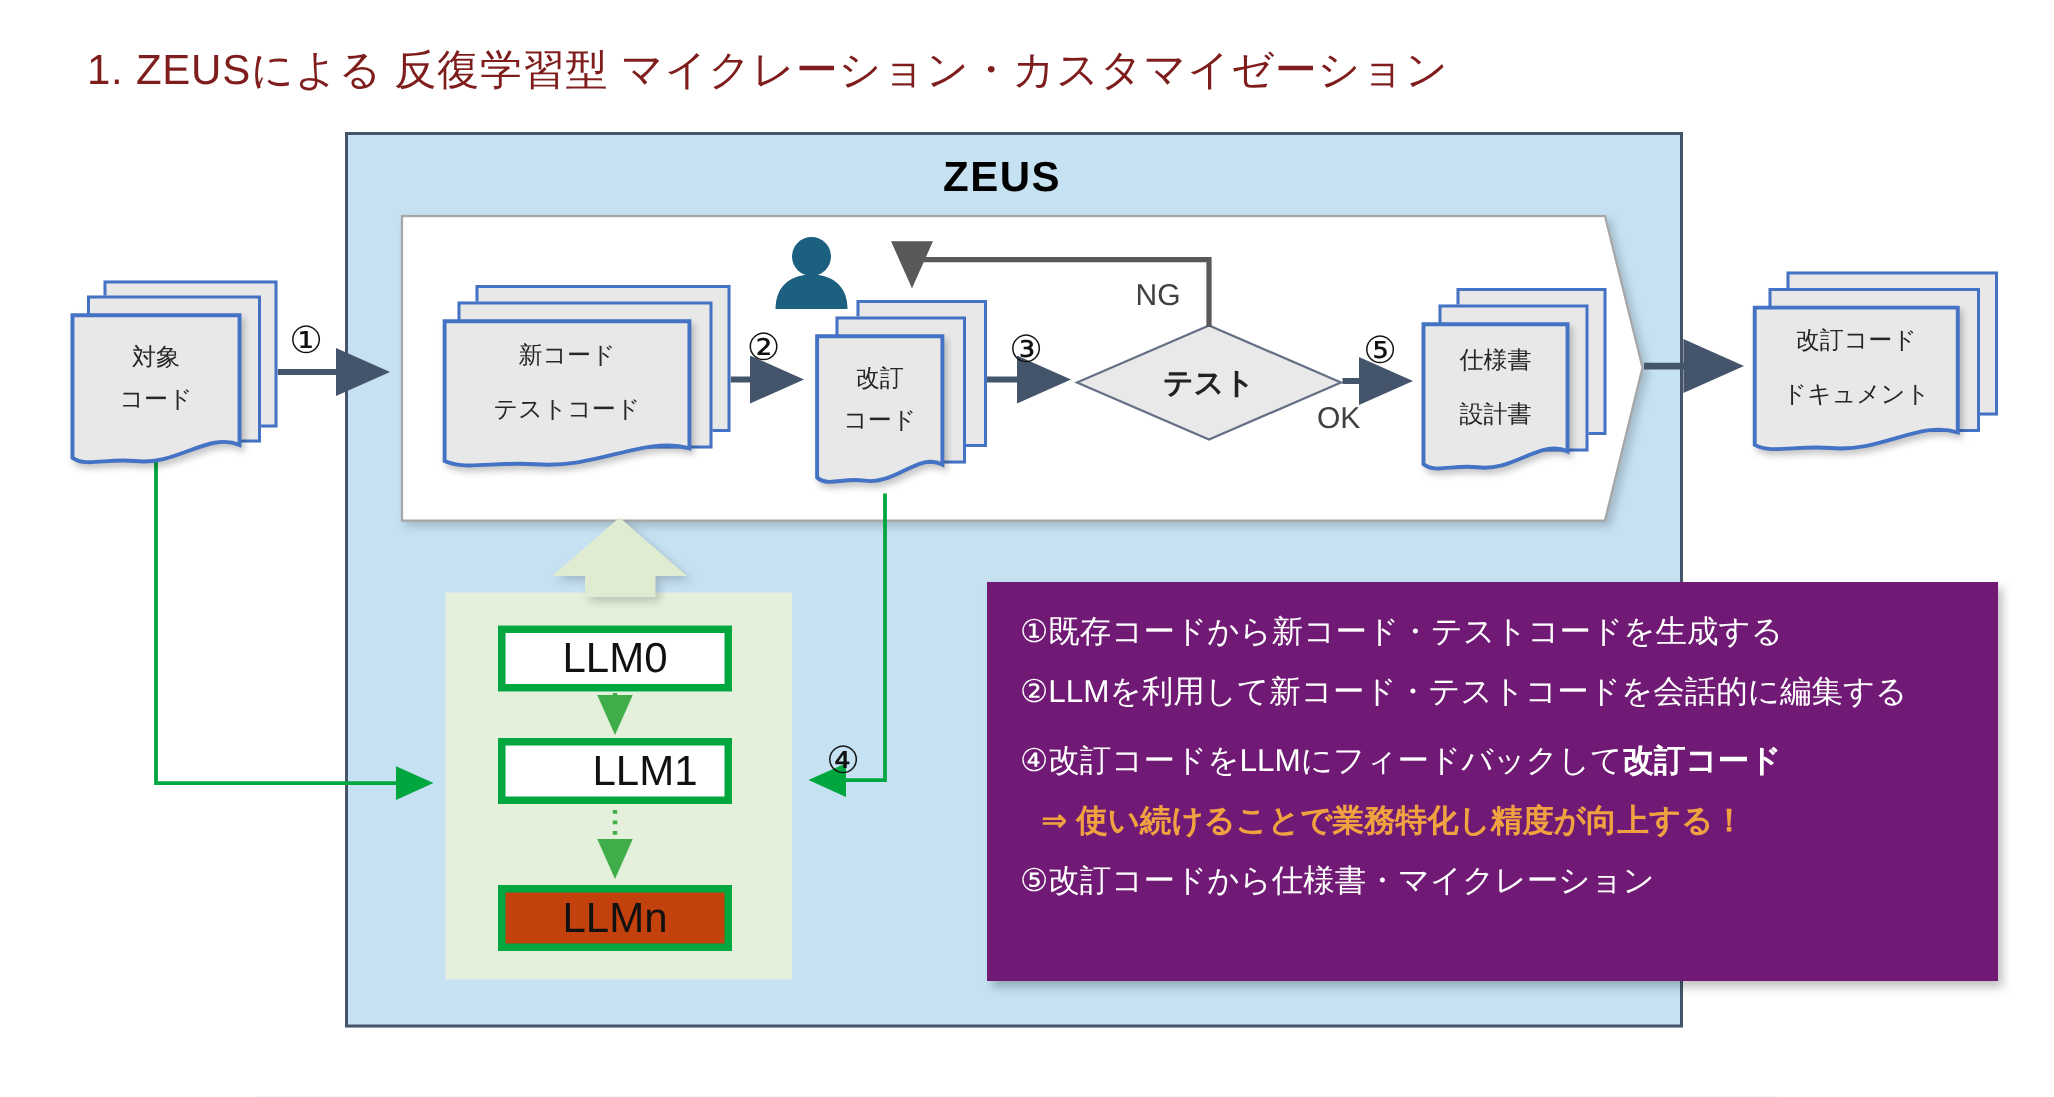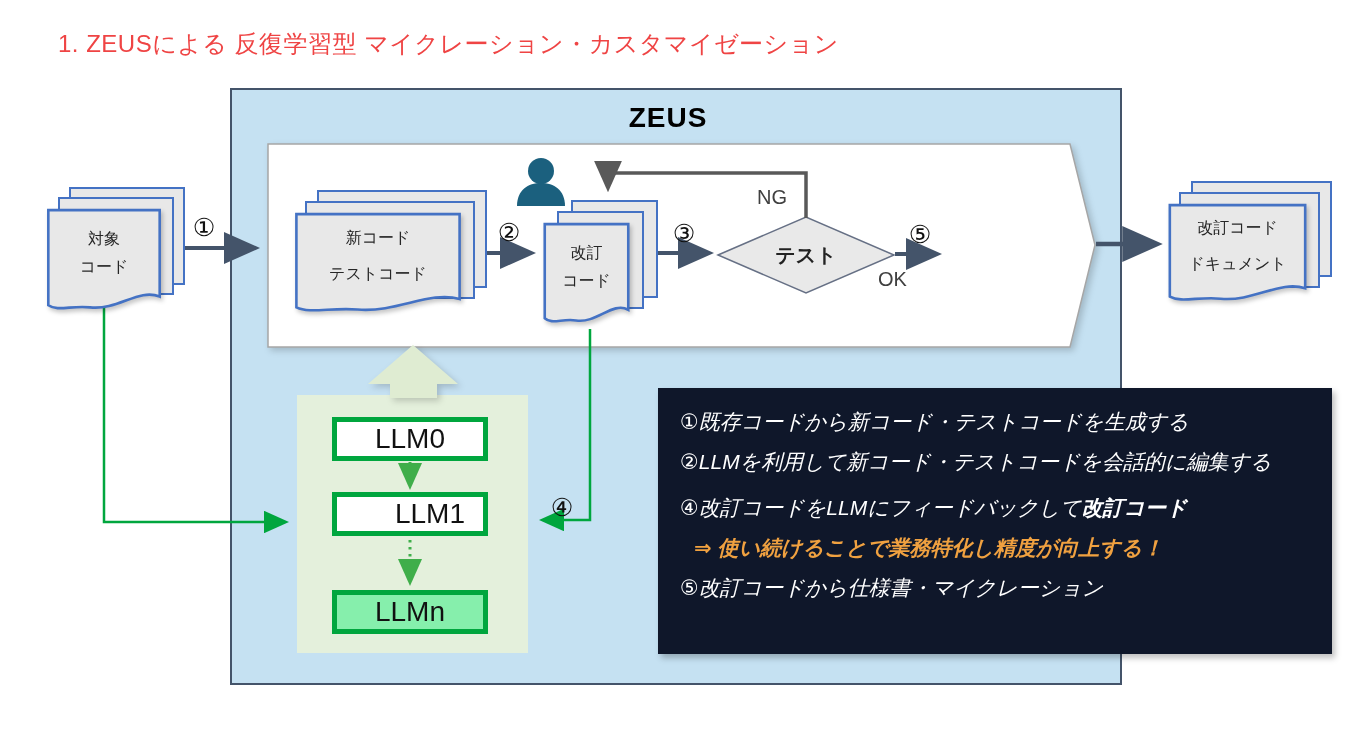--- a/index.html
+++ b/index.html
@@ -6,40 +6,40 @@
   #stage{
     position:relative;width:1369px;height:731px;background:#fff;overflow:hidden;
     font-family:"Liberation Sans","DejaVu Sans",sans-serif;color:#1a1a1a;
   }
   .abs{position:absolute;}
   .center{display:flex;align-items:center;justify-content:center;text-align:center;}
 
   
   .panel-blue{background:#C5E1F2;border:2px solid #44546A;}
   .llm-panel{background:#E4F0DC;}
-  .notes-box{background:#0f172a;box-shadow:3px 4px 6px rgba(0,0,0,.25);font-style:italic;}
-
-  
-  .page-title{font-size:24px;color:#ef4444;letter-spacing:.5px;}
+  .notes-box{background:#701a75;box-shadow:3px 4px 6px rgba(0,0,0,.25);}
+
+  
+  .page-title{font-size:28px;color:#7f1d1d;letter-spacing:.5px;}
   .zeus-title{font-size:28px;font-weight:700;color:#000;letter-spacing:1px;}
 
   
   .docstack{position:absolute;}
   .sheet{position:absolute;background:#E8E8E8;border:2.5px solid #4472C4;box-sizing:border-box;}
   .frontsvg{position:absolute;filter:drop-shadow(2px 3px 2px rgba(0,0,0,.22));}
   .doclabel{position:absolute;display:flex;flex-direction:column;align-items:center;justify-content:center;
             font-size:16px;color:#262626;line-height:1.0;}
   .doclabel div{padding:0;}
   .gap-lg{gap:20px;} .gap-sm{gap:12px;}
 
   
   .llm-box{position:absolute;width:156px;height:44px;box-sizing:border-box;border:5px solid #00A63E;
            background:#fff;display:flex;align-items:center;justify-content:center;
            font-size:28px;color:#111;}
-  .llm-box.filled{background:#86efac;}
+  .llm-box.filled{background:#c2410c;}
 
   
   .circnum{font-size:25px;color:#111;}
   .flow-label{font-size:20px;color:#404040;}
   .test-label{font-size:20px;font-weight:700;color:#222;}
 
   
   .notes-line{color:#fff;font-size:21px;line-height:40px;white-space:nowrap;}
   .notes-bold{font-weight:700;}
   .notes-orange{color:#F0A140;font-weight:700;}
@@ -136,20 +136,31 @@
     <div class="sheet" style="left:14px;top:11px;width:87px;height:98px;"></div>
     <svg class="frontsvg" style="left:0;top:22px;" width="87" height="107" viewBox="0 0 100 100" preserveAspectRatio="none">
       <path d="M2,2 L98,2 L98,82 C80,74 62,95 38,92 C22,90 10,96 2,90 Z" fill="#E8E8E8" stroke="#4472C4" stroke-width="2.6" vector-effect="non-scaling-stroke"></path>
     </svg>
     <div class="doclabel gap-sm" style="left:0;top:22px;width:87px;height:90px;">
       <div>改訂</div>
       <div>コード</div>
     </div>
   </div>
 
+  <div class="docstack" style="left:947px;top:192px;width:124px;height:130px;">
+    <div class="sheet" style="left:24px;top:0;width:100px;height:98px;"></div>
+    <div class="sheet" style="left:12px;top:11px;width:100px;height:98px;"></div>
+    <svg class="frontsvg" style="left:0;top:22px;" width="100" height="106" viewBox="0 0 100 100" preserveAspectRatio="none">
+      <path d="M2,2 L98,2 L98,82 C80,74 62,95 38,92 C22,90 10,96 2,90 Z" fill="#E8E8E8" stroke="#4472C4" stroke-width="2.6" vector-effect="non-scaling-stroke"></path>
+    </svg>
+    <div class="doclabel gap-lg" style="left:0;top:22px;width:100px;height:90px;">
+      <div>仕様書</div>
+      <div>設計書</div>
+    </div>
+  </div>
 
   <div class="docstack" style="left:1167px;top:181px;width:165px;height:128px;">
     <div class="sheet" style="left:24px;top:0;width:141px;height:96px;"></div>
     <div class="sheet" style="left:12px;top:11px;width:141px;height:96px;"></div>
     <svg class="frontsvg" style="left:0;top:22px;" width="141" height="104" viewBox="0 0 100 100" preserveAspectRatio="none">
       <path d="M2,2 L98,2 L98,82 C80,74 62,95 38,92 C22,90 10,96 2,90 Z" fill="#E8E8E8" stroke="#4472C4" stroke-width="2.6" vector-effect="non-scaling-stroke"></path>
     </svg>
     <div class="doclabel gap-lg" style="left:0;top:22px;width:141px;height:86px;">
       <div>改訂コード</div>
       <div>ドキュメント</div>

